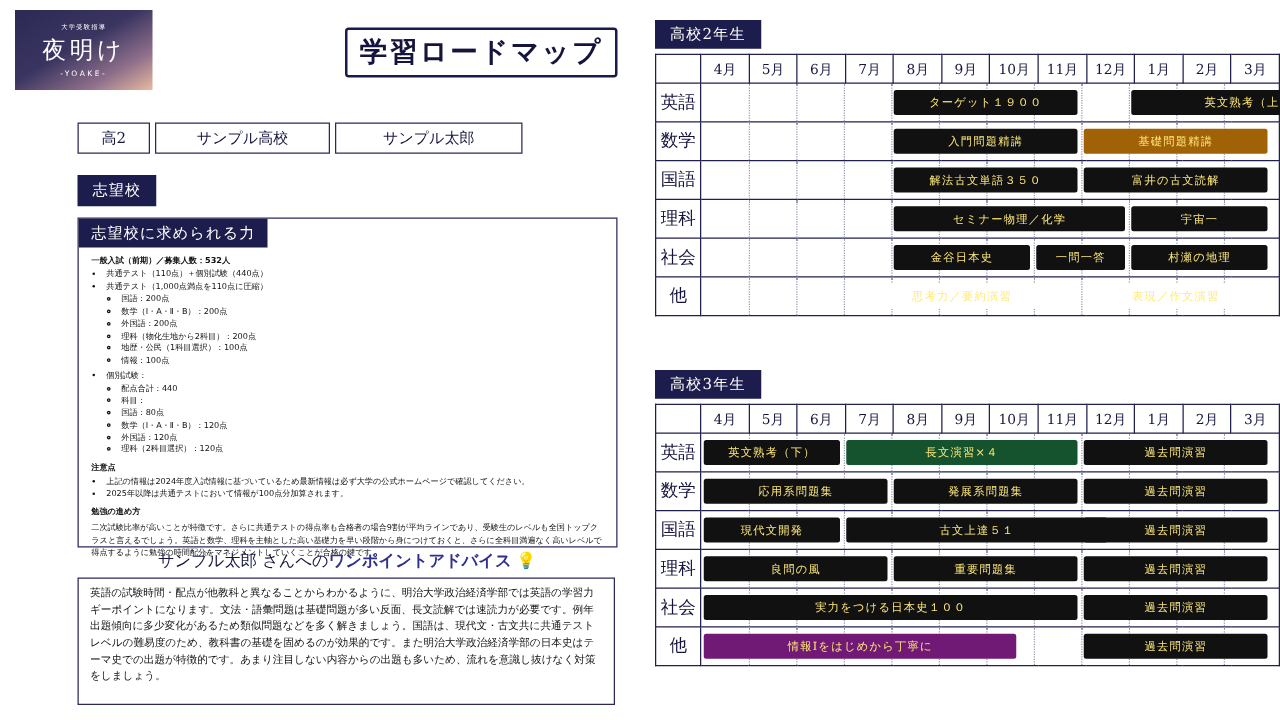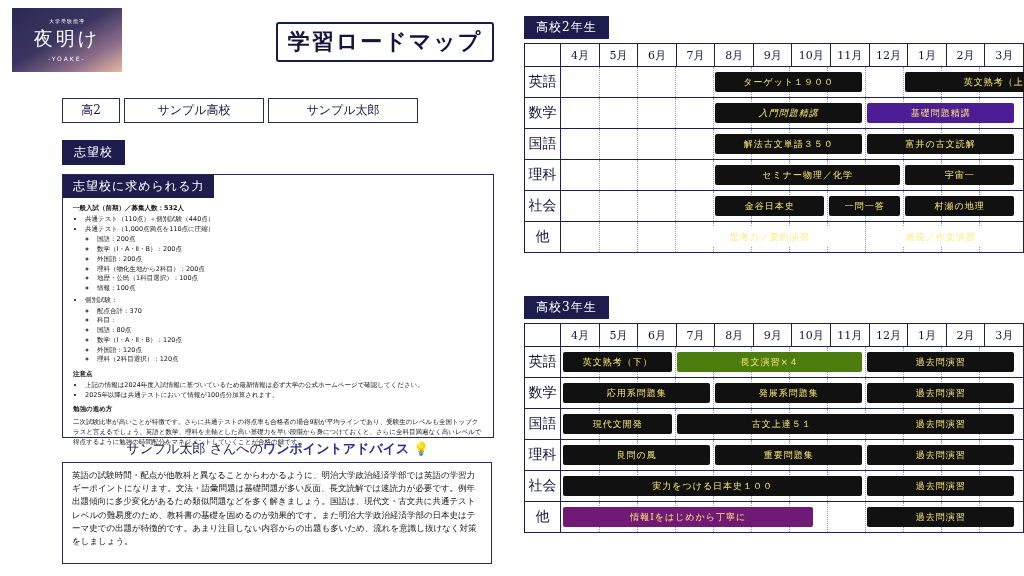--- a/index.html
+++ b/index.html
@@ -109,21 +109,21 @@
       <ul>
         <li>国語：200点</li>
         <li>数学（Ⅰ・A・Ⅱ・B）：200点</li>
         <li>外国語：200点</li>
         <li>理科（物化生地から2科目）：200点</li>
         <li>地歴・公民（1科目選択）：100点</li>
         <li>情報：100点</li>
       </ul>
       <li>個別試験：</li>
       <ul>
-        <li>配点合計：370</li>
+        <li>配点合計：440</li>
         <li>科目：</li>
         <li>国語：80点</li>
         <li>数学（Ⅰ・A・Ⅱ・B）：120点</li>
         <li>外国語：120点</li>
         <li>理科（2科目選択）：120点</li>
       </ul>
     </ul>
     <div class="req-sec-title">注意点</div>
     <ul>
       <li>上記の情報は2024年度入試情報に基づいているため最新情報は必ず大学の公式ホームページで確認してください。</li>
@@ -189,22 +189,22 @@
               <div class="vline" style="left: 76px;"></div>
               <div class="vline" style="left: 114px;"></div>
               <div class="vline" style="left: 152px;"></div>
               <div class="vline" style="left: 190px;"></div>
               <div class="vline" style="left: 228px;"></div>
               <div class="vline" style="left: 266px;"></div>
               <div class="vline" style="left: 304px;"></div>
               <div class="vline" style="left: 342px;"></div>
               <div class="vline" style="left: 380px;"></div>
               <div class="vline" style="left: 418px;"></div>
-              <div class="bar" style="left: 154px; width: 147px; background: rgb(17, 17, 17); color: rgb(255, 233, 122); font-style: italic;">入門問題精講</div>
-              <div class="bar" style="left: 306px; width: 147px; background: #4c1d95; color: rgb(255, 233, 122);">基礎問題精講</div>
+              <div class="bar" style="left: 154px; width: 147px; background: rgb(17, 17, 17); color: rgb(255, 233, 122);">入門問題精講</div>
+              <div class="bar" style="left: 306px; width: 147px; background: #a16207; color: rgb(255, 233, 122);">基礎問題精講</div>
             </div>
           </td>
         </tr>
         <tr>
           <th class="sub">国語</th>
           <td class="lane" colspan="12">
             <div class="laneinner" style="width: 456px;">
               <div class="vline" style="left: 38px;"></div>
               <div class="vline" style="left: 76px;"></div>
               <div class="vline" style="left: 114px;"></div>
@@ -312,21 +312,21 @@
               <div class="vline" style="left: 114px;"></div>
               <div class="vline" style="left: 152px;"></div>
               <div class="vline" style="left: 190px;"></div>
               <div class="vline" style="left: 228px;"></div>
               <div class="vline" style="left: 266px;"></div>
               <div class="vline" style="left: 304px;"></div>
               <div class="vline" style="left: 342px;"></div>
               <div class="vline" style="left: 380px;"></div>
               <div class="vline" style="left: 418px;"></div>
               <div class="bar" style="left: 2px; width: 109px; background: rgb(17, 17, 17); color: rgb(255, 233, 122);">英文熟考（下）</div>
-              <div class="bar" style="left: 116px; width: 185px; background: #4d7c0f; color: rgb(255, 233, 122);">長文演習×４</div>
+              <div class="bar" style="left: 116px; width: 185px; background: #14532d; color: rgb(255, 233, 122);">長文演習×４</div>
               <div class="bar" style="left: 306px; width: 147px; background: rgb(17, 17, 17); color: rgb(255, 233, 122);">過去問演習</div>
             </div>
           </td>
         </tr>
         <tr>
           <th class="sub">数学</th>
           <td class="lane" colspan="12">
             <div class="laneinner" style="width: 456px;">
               <div class="vline" style="left: 38px;"></div>
               <div class="vline" style="left: 76px;"></div>

